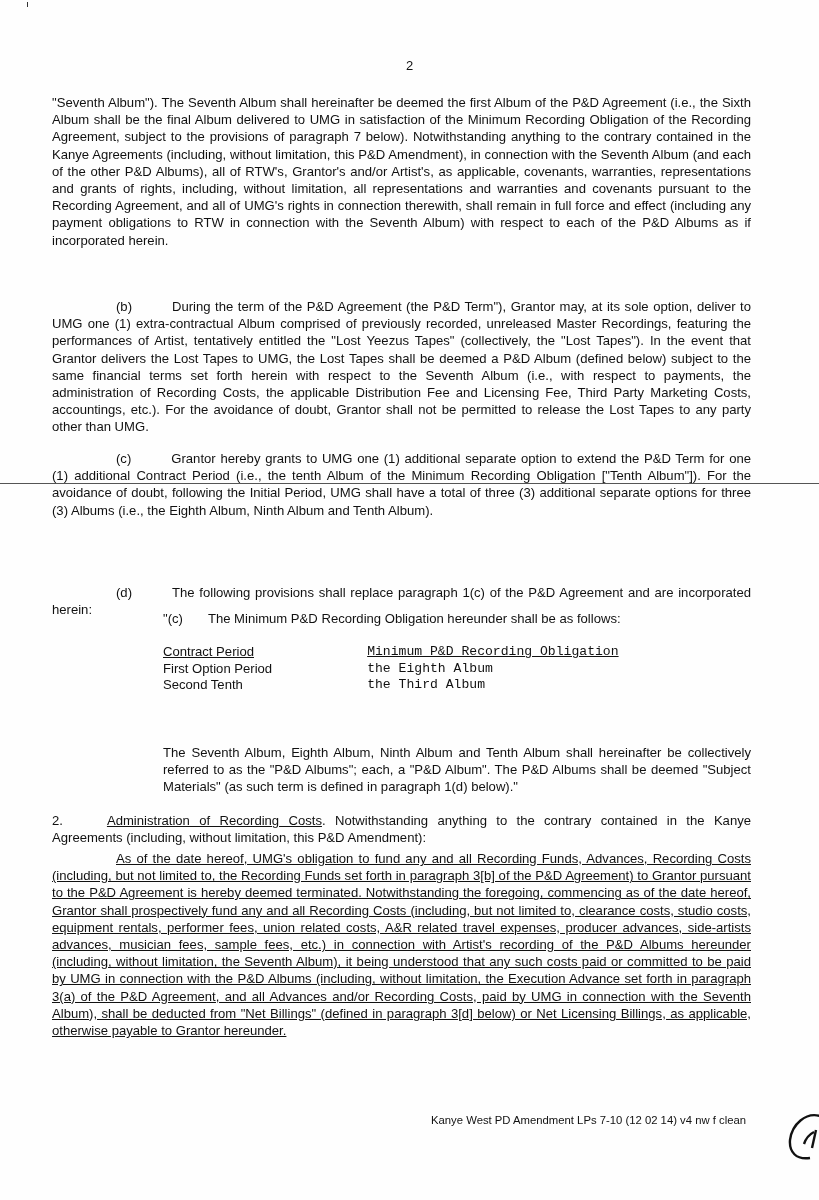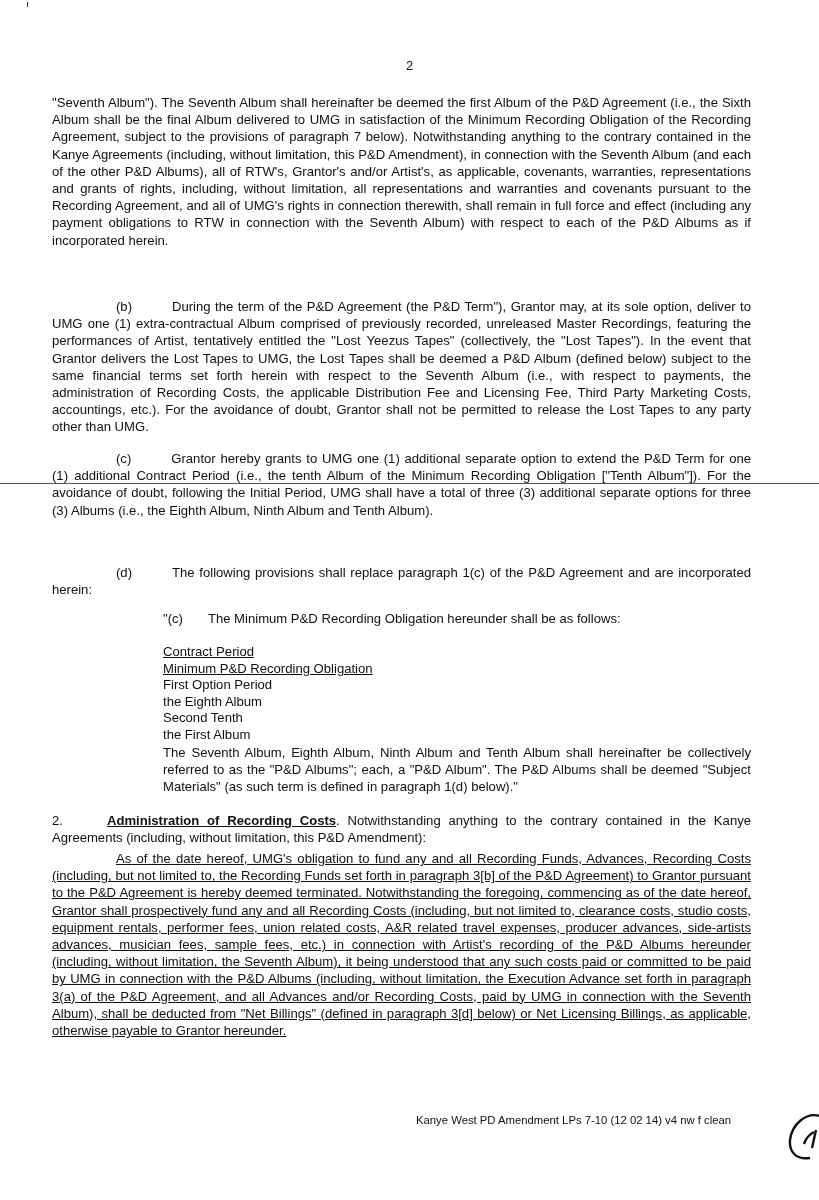--- a/index.html
+++ b/index.html
@@ -6,68 +6,68 @@
   body { width:819px; height:1200px; position:relative; overflow:hidden;
          font-family:"Liberation Sans", sans-serif; color:#111; }
   .page { position:absolute; left:0; top:0; width:819px; height:1200px; background:#fefefe; }
   .speck { position:absolute; left:27px; top:2px; width:1px; height:5px; background:#333; }
   .page-num { position:absolute; left:0; width:819px; top:58px; text-align:center; font-size:13px; }
   .para { position:absolute; left:52px; width:699px; font-size:13.1px; line-height:17.2px;
           text-align:justify; }
   .indent { display:inline-block; width:64px; }
   .tab { display:inline-block; width:40px; }
   .u { text-decoration:underline; }
-  .b { font-weight:bold; }
+  .b { font-weight:normal; }
   .quote-block { position:absolute; left:163px; width:590px; font-size:13.1px; line-height:17px; }
   .tbl { position:absolute; left:163px; top:644px; width:500px; font-size:13.1px; line-height:16.5px; }
-  .tbl .row { display:flex;flex-direction:column; }
+  .tbl .row { display:flex; }
   .tbl .c1 { width:207px; }
-  .tbl .c2 { width:300px; }
+  .tbl .c2 { width:300px;font-family:Liberation Mono, monospace; }
   .scanline { position:absolute; left:0; height:1px; background:#555; }
-  .footer { position:absolute; left:416px; top:1114px; font-size:11.3px; }
+  .footer { position:absolute; left:431px; top:1114px; font-size:11.3px; }
   .initials { position:absolute; left:786px; top:1108px; width:40px; height:60px; }
 </style>
 </head>
 <body>
 
 <div class="page">
   <div class="speck"></div>
   <div class="page-num">2</div>
 
   <div class="para" style="top:94px;">"Seventh Album"). The Seventh Album shall hereinafter be deemed the first Album of the P&amp;D Agreement (i.e., the Sixth Album shall be the final Album delivered to UMG in satisfaction of the Minimum Recording Obligation of the Recording Agreement, subject to the provisions of paragraph 7 below). Notwithstanding anything to the contrary contained in the Kanye Agreements (including, without limitation, this P&amp;D Amendment), in connection with the Seventh Album (and each of the other P&amp;D Albums), all of RTW's, Grantor's and/or Artist's, as applicable, covenants, warranties, representations and grants of rights, including, without limitation, all representations and warranties and covenants pursuant to the Recording Agreement, and all of UMG's rights in connection therewith, shall remain in full force and effect (including any payment obligations to RTW in connection with the Seventh Album) with respect to each of the P&amp;D Albums as if incorporated herein.</div>
 
   <div class="para" style="top:298px;">
     <span class="indent"></span><span>(b)</span><span class="tab"></span><span>During the term of the P&amp;D Agreement (the P&amp;D Term"), Grantor may, at its sole option, deliver to UMG one (1) extra-contractual Album comprised of previously recorded, unreleased Master Recordings, featuring the performances of Artist, tentatively entitled the "Lost Yeezus Tapes" (collectively, the "Lost Tapes"). In the event that Grantor delivers the Lost Tapes to UMG, the Lost Tapes shall be deemed a P&amp;D Album (defined below) subject to the same financial terms set forth herein with respect to the Seventh Album (i.e., with respect to payments, the administration of Recording Costs, the applicable Distribution Fee and Licensing Fee, Third Party Marketing Costs, accountings, etc.). For the avoidance of doubt, Grantor shall not be permitted to release the Lost Tapes to any party other than UMG.</span>
   </div>
 
   <div class="para" style="top:450px;">
     <span class="indent"></span><span>(c)</span><span class="tab"></span><span>Grantor hereby grants to UMG one (1) additional separate option to extend the P&amp;D Term for one (1) additional Contract Period (i.e., the tenth Album of the Minimum Recording Obligation ["Tenth Album"]). For the avoidance of doubt, following the Initial Period, UMG shall have a total of three (3) additional separate options for three (3) Albums (i.e., the Eighth Album, Ninth Album and Tenth Album).</span>
   </div>
   <div class="scanline" style="top:483px; width:819px;"></div>
 
-  <div class="para" style="top:564px;">
+  <div class="para" style="top:584px;">
     <span class="indent"></span><span>(d)</span><span class="tab"></span><span>The following provisions shall replace paragraph 1(c) of the P&amp;D Agreement and are incorporated herein:</span>
   </div>
 
   <div class="quote-block" style="top:610px;">
     <span>"(c)</span><span style="display:inline-block;width:25px;"></span><span>The Minimum P&amp;D Recording Obligation hereunder shall be as follows:</span>
   </div>
 
   <div class="tbl">
     <div class="row">
       <div class="c1 u">Contract Period</div>
       <div class="c2 u">Minimum P&amp;D Recording Obligation</div>
     </div>
     <div class="row">
       <div class="c1">First Option Period</div>
       <div class="c2">the Eighth Album</div>
     </div>
     <div class="row">
       <div class="c1">Second Tenth</div>
-      <div class="c2">the First Album</div>
+      <div class="c2">the Third Album</div>
     </div>
   </div>
 
   <div class="quote-block" style="top:744px; text-align:justify; width:588px;">The Seventh Album, Eighth Album, Ninth Album and Tenth Album shall hereinafter be collectively referred to as the "P&amp;D Albums"; each, a "P&amp;D Album". The P&amp;D Albums shall be deemed "Subject Materials" (as such term is defined in paragraph 1(d) below)."</div>
 
   <div class="para" style="top:812px;">
     <span>2.</span><span style="display:inline-block;width:44px;"></span><span class="u b">Administration of Recording Costs</span><span>. Notwithstanding anything to the contrary contained in the Kanye Agreements (including, without limitation, this P&amp;D Amendment):</span>
   </div>
 
   <div class="para" style="top:850px;text-decoration:underline;">

